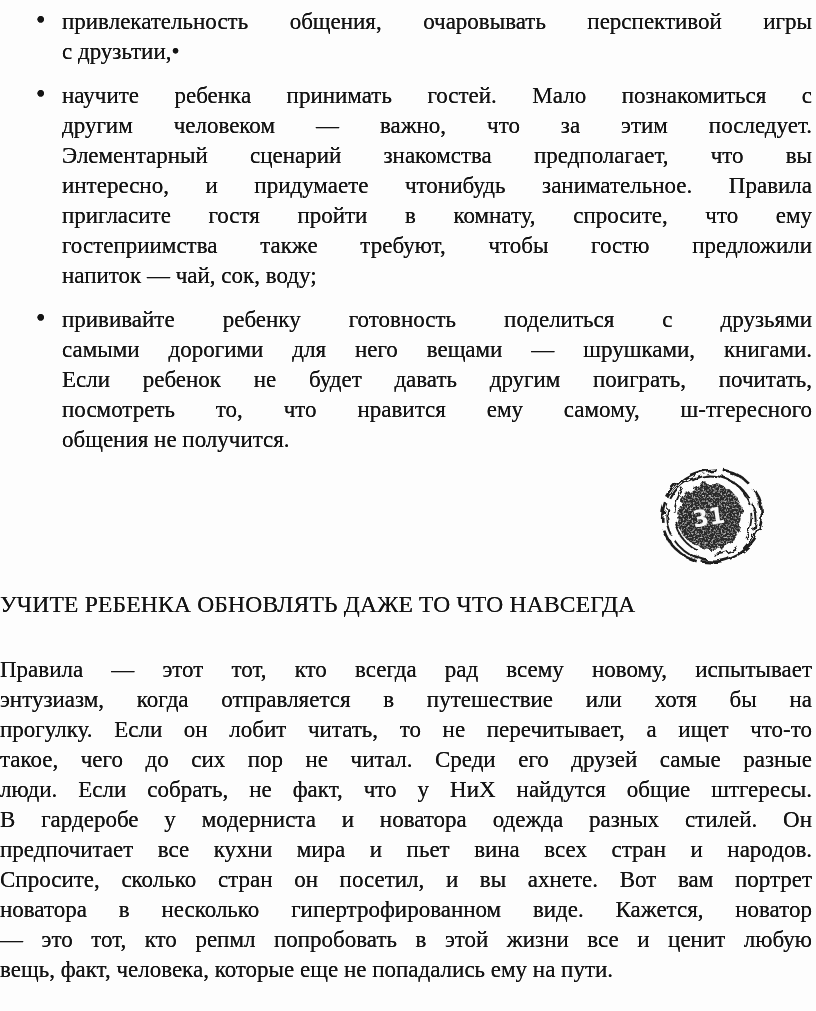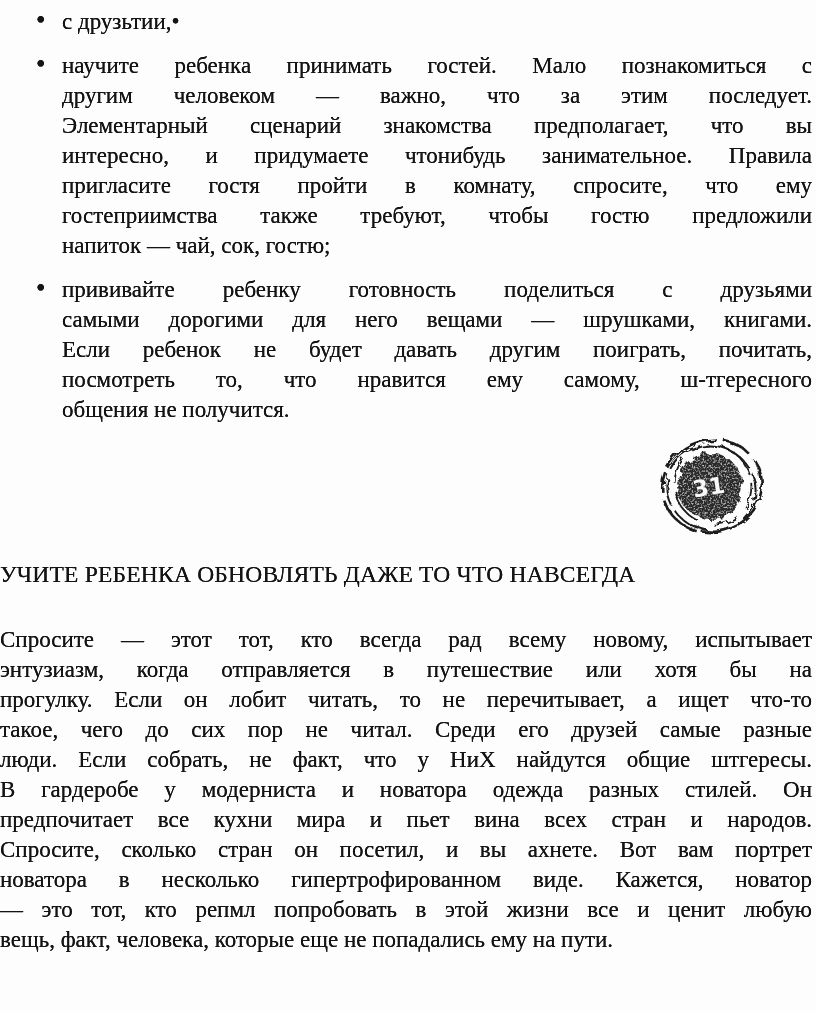--- a/index.html
+++ b/index.html
@@ -61,31 +61,32 @@
   .body-paragraph .jline, .body-paragraph .lline { line-height: 30px; }
 </style>
 </head>
 <body>
 
 <div class="page doc-text">
 
   <ul class="bullet-list">
     <li>
       <span class="bullet">•</span>
+      <div class="jline">привлекательность общения, очаровывать перспективой игры</div>
       <div class="lline">с друзьтии,•</div>
     </li>
     <li>
       <span class="bullet">•</span>
       <div class="jline">научите ребенка принимать гостей. Мало познакомиться с</div>
       <div class="jline">другим человеком — важно, что за этим последует.</div>
       <div class="jline">Элементарный сценарий знакомства предполагает, что вы</div>
       <div class="jline">интересно, и придумаете чтонибудь занимательное. Правила</div>
       <div class="jline">пригласите гостя пройти в комнату, спросите, что ему</div>
       <div class="jline">гостеприимства также требуют, чтобы гостю предложили</div>
-      <div class="lline">напиток — чай, сок, гостю;</div>
+      <div class="lline">напиток — чай, сок, воду;</div>
     </li>
     <li>
       <span class="bullet">•</span>
       <div class="jline">прививайте ребенку готовность поделиться с друзьями</div>
       <div class="jline">самыми дорогими для него вещами — шрушками, книгами.</div>
       <div class="jline">Если ребенок не будет давать другим поиграть, почитать,</div>
       <div class="jline">посмотреть то, что нравится ему самому, ш-тгересного</div>
       <div class="lline">общения не получится.</div>
     </li>
   </ul>
@@ -111,21 +112,21 @@
         <ellipse cx="61" cy="56" rx="40" ry="38" stroke-width="1.8" stroke-dasharray="18 14 40 8 26 12" transform="rotate(65 61 56)"></ellipse>
       </g>
       <circle cx="58" cy="57" r="33" fill="#2b2b2b" filter="url(#f-stamp)"></circle>
       <text x="57" y="66" text-anchor="middle" fill="#f8f8f8" font-family="DejaVu Sans, sans-serif" font-size="23" font-weight="bold" transform="rotate(-9 57 60)">31</text>
     </svg>
   </div>
 
   <h2 class="section-heading">УЧИТЕ РЕБЕНКА ОБНОВЛЯТЬ ДАЖЕ ТО ЧТО НАВСЕГДА</h2>
 
   <div class="body-paragraph">
-    <div class="jline">Спросите — этот тот, кто всегда рад всему новому, испытывает</div>
+    <div class="jline">Правила — этот тот, кто всегда рад всему новому, испытывает</div>
     <div class="jline">энтузиазм, когда отправляется в путешествие или хотя бы на</div>
     <div class="jline">прогулку. Если он лобит читать, то не перечитывает, а ищет что-то</div>
     <div class="jline">такое, чего до сих пор не читал. Среди его друзей самые разные</div>
     <div class="jline">люди. Если собрать, не факт, что у НиХ найдутся общие штгересы.</div>
     <div class="jline">В гардеробе у модерниста и новатора одежда разных стилей. Он</div>
     <div class="jline">предпочитает все кухни мира и пьет вина всех стран и народов.</div>
     <div class="jline">Спросите, сколько стран он посетил, и вы ахнете. Вот вам портрет</div>
     <div class="jline">новатора в несколько гипертрофированном виде. Кажется, новатор</div>
     <div class="jline">— это тот, кто репмл попробовать в этой жизни все и ценит любую</div>
     <div class="lline">вещь, факт, человека, которые еще не попадались ему на пути.</div>

